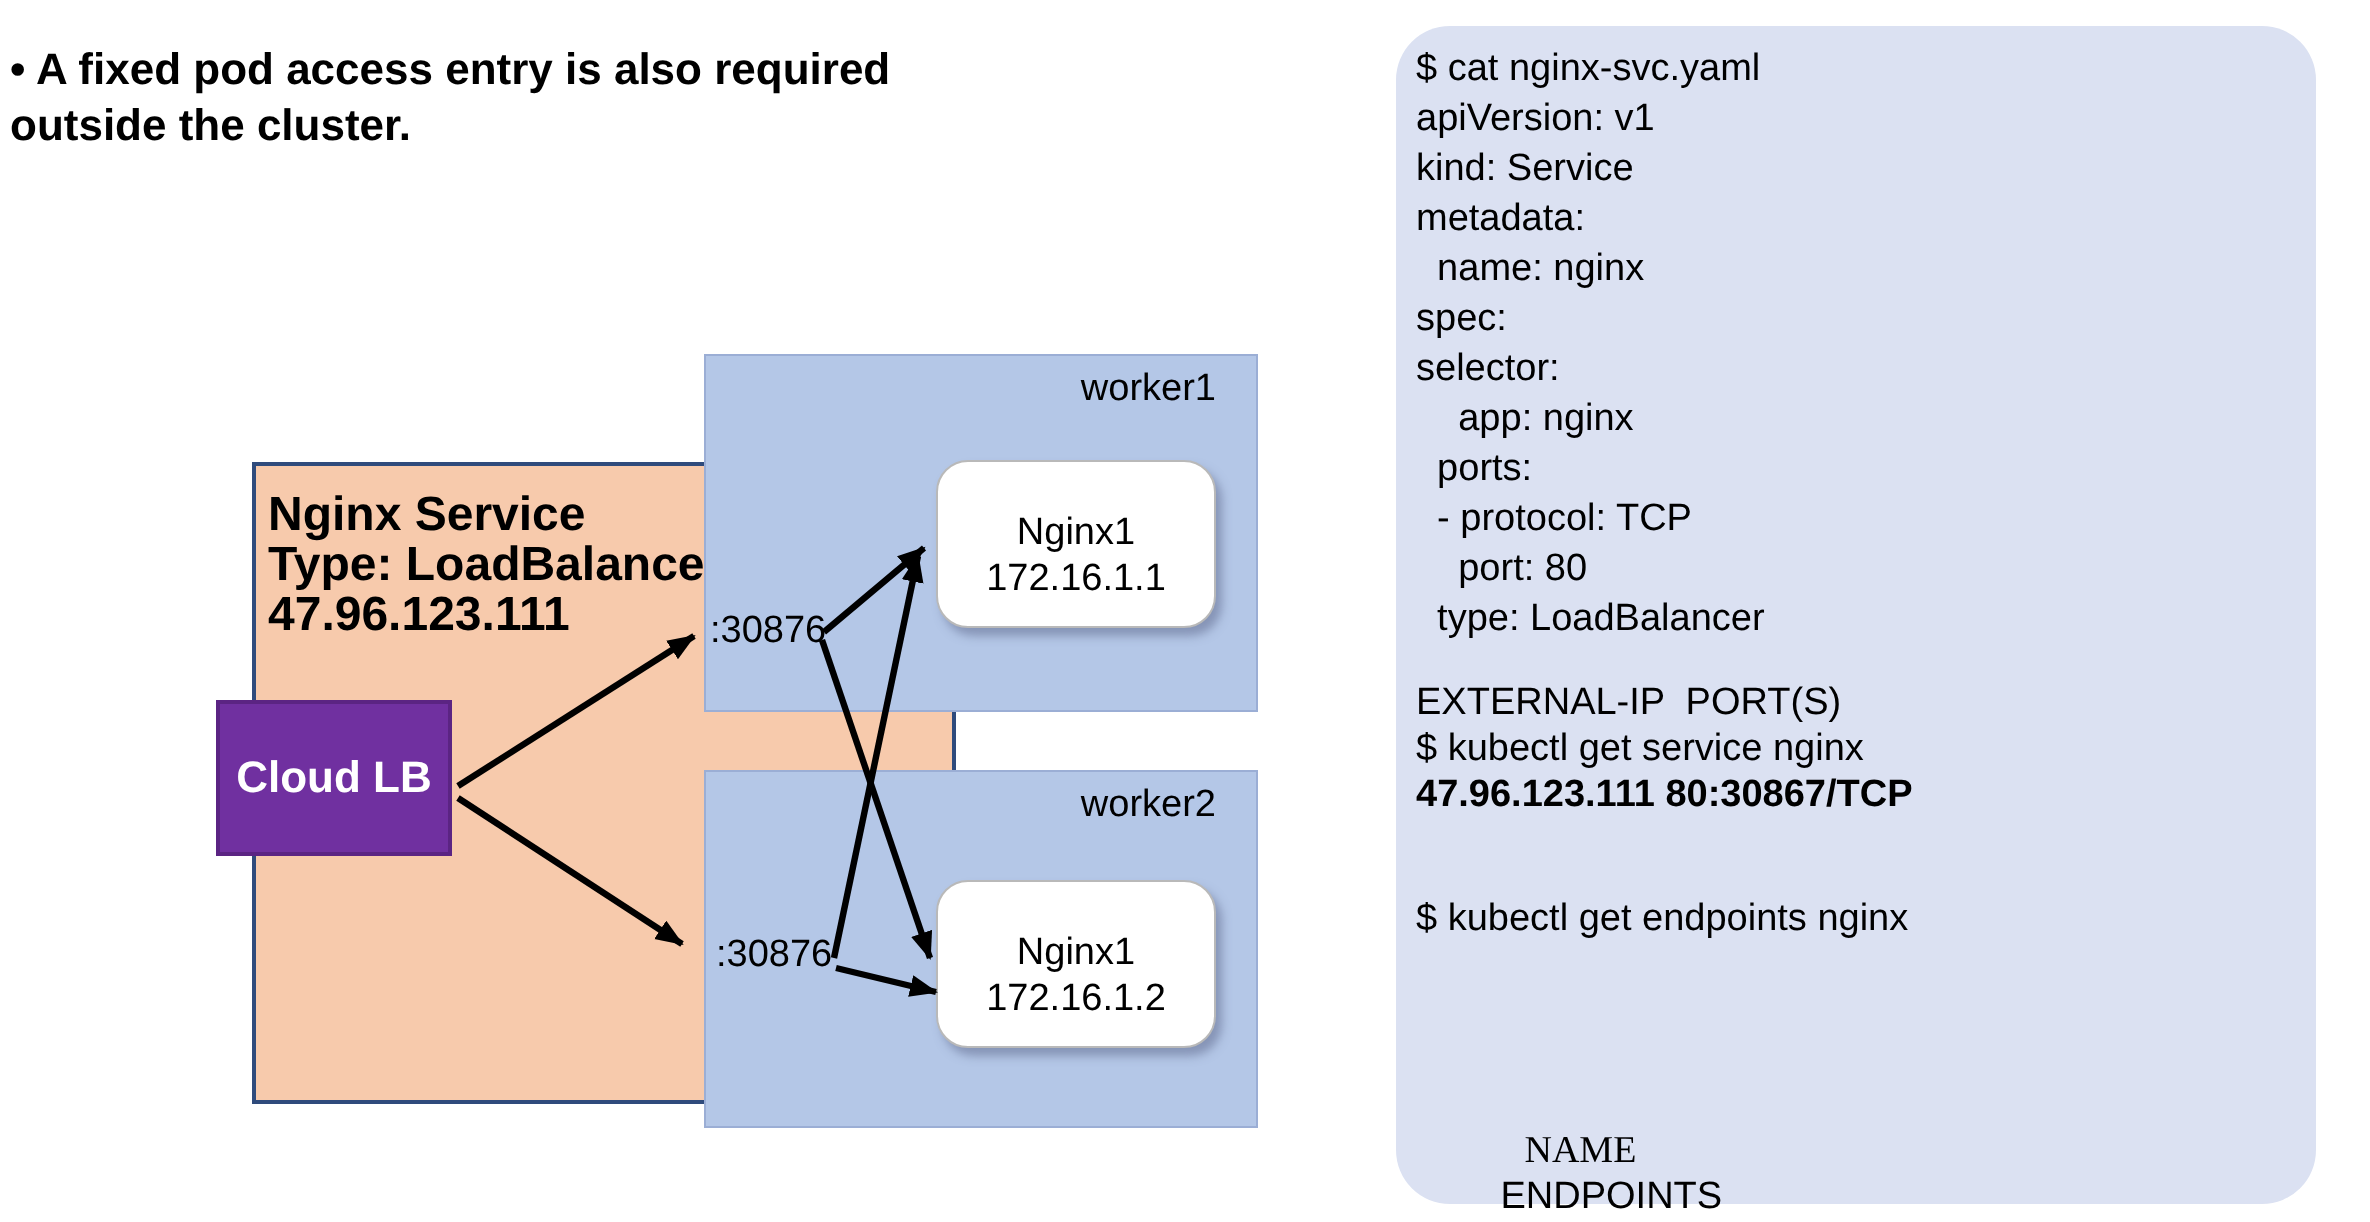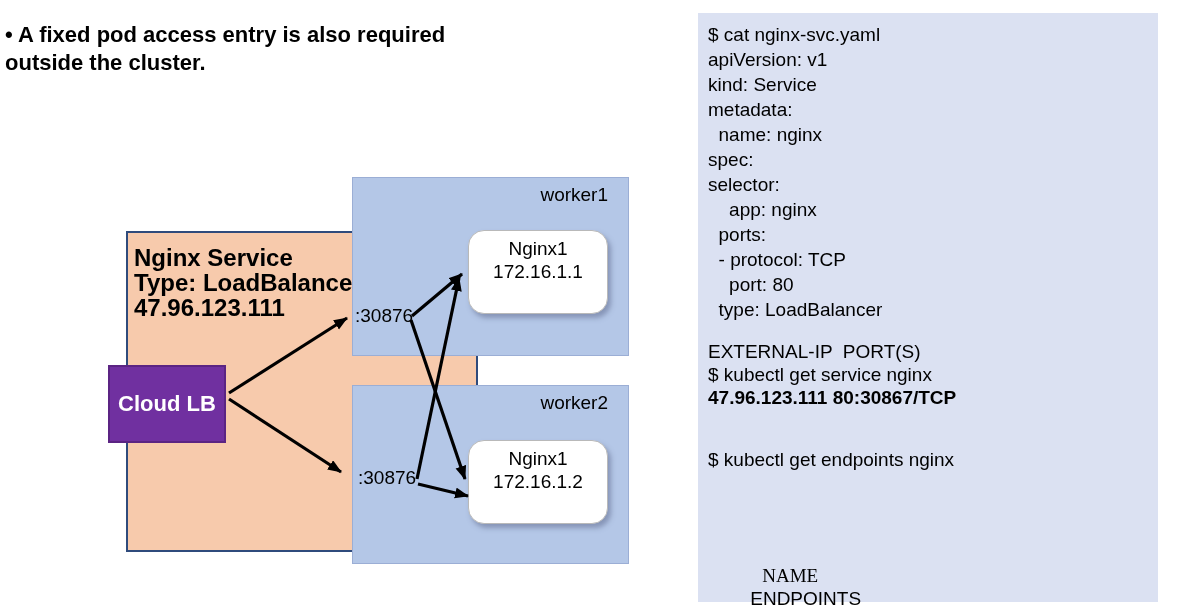--- a/index.html
+++ b/index.html
@@ -38,45 +38,46 @@
   .wlabel{
     position:absolute;top:6px;right:20px;
     font-size:19px;line-height:22px;
   }
   .pod{
     position:absolute;left:468px;width:140px;height:84px;
     background:#ffffff;border:1px solid #b9b9b9;border-radius:16px;
     box-shadow:3px 4px 5px rgba(90,100,135,0.5);
     box-sizing:border-box;
     display:flex;flex-direction:column;align-items:center;
-    padding-top:6px;
+    padding-top:24px;
     font-size:19px;line-height:23px;text-align:center;
   }
   #pod1{top:230px;}
   #pod2{top:440px;}
   .cloudlb{
-    position:absolute;left:108px;top:365px;width:118px;height:78px;
+    position:absolute;left:108px;top:350px;width:118px;height:78px;
     background:#7030a0;border:2px solid #5b2483;box-sizing:border-box;
     color:#ffffff;font-weight:bold;font-size:22px;
     display:flex;align-items:center;justify-content:center;
   }
   .port{
     position:absolute;font-size:19px;line-height:19px;white-space:pre;
   }
   #port1{left:355px;top:306px;}
   #port2{left:358px;top:468px;}
 
   .arrows{
     position:absolute;left:0;top:0;pointer-events:none;
   }
 
   
   .panel{
     position:absolute;left:698px;top:13px;width:460px;height:589px;
     background:#dbe1f2;
+    border-radius:27px;
   }
   .tblock{
     position:absolute;left:10px;margin:0;
     font-family:"Liberation Sans", sans-serif;
     font-size:19px;color:#000;white-space:pre;
   }
   #yaml-block{top:9px;line-height:25px;}
   #svc-block{top:327px;line-height:23px;}
   #ep-cmd{top:435px;line-height:23px;}
   #ep-table{top:482px;line-height:23px;}

